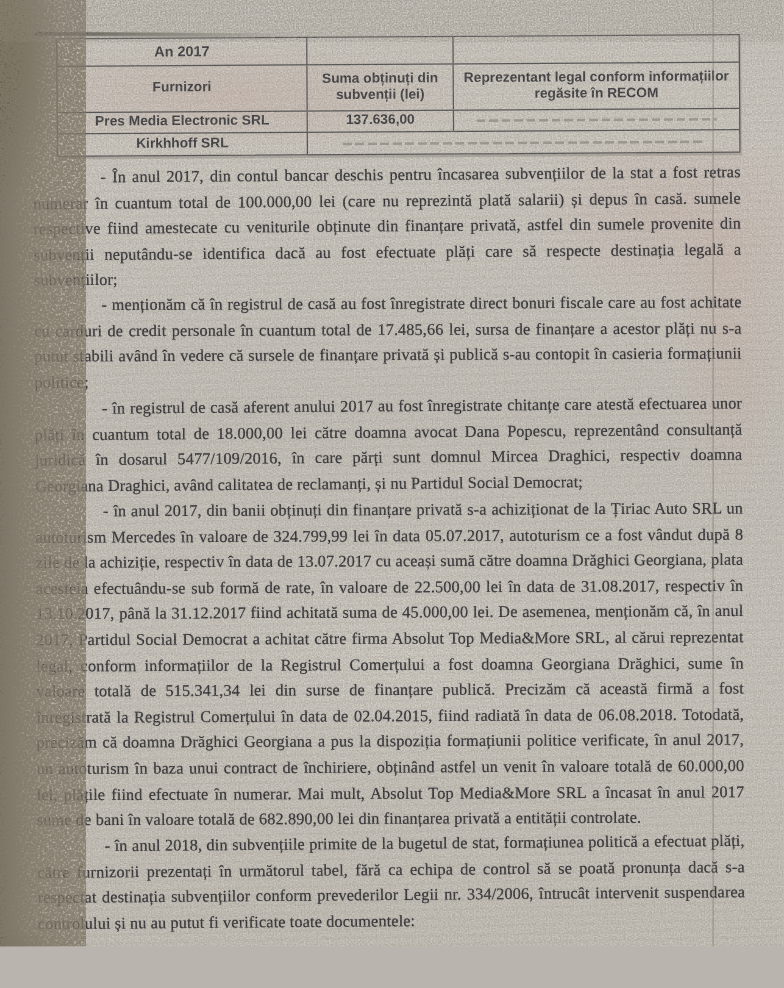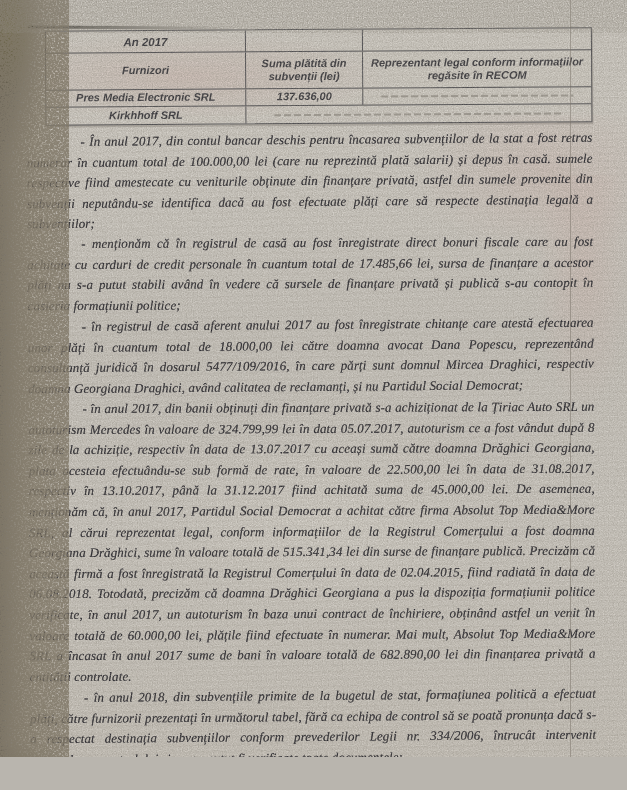--- a/index.html
+++ b/index.html
@@ -4,21 +4,20 @@
 <style>
   html,body{margin:0;padding:0;}
   body{
     width:627px;height:790px;overflow:hidden;
     background:#b9b5ae;
     font-family:"Liberation Serif", serif;
   }
   .page{
     position:relative;width:627px;height:757px;overflow:hidden;
     background:linear-gradient(180deg,#d3cfc8 0%,#d7d3cc 16%,#cfcbc4 44%,#d3cfc8 68%,#cec9c1 100%);
-    font-style:italic;
   }
   .scan-streaks{
     position:absolute;inset:0;pointer-events:none;
     background:repeating-linear-gradient(178.6deg, rgba(120,113,102,0.05) 0 2px, rgba(0,0,0,0) 2px 7px);
   }
   .stain{position:absolute;pointer-events:none;}
   .stain-pink-a{left:50px;top:32px;width:340px;height:90px;background:radial-gradient(ellipse at 40% 50%, rgba(206,160,154,0.34), rgba(206,160,154,0) 70%);}
   .stain-pink-b{left:415px;top:115px;width:215px;height:140px;background:radial-gradient(ellipse at 60% 40%, rgba(211,170,164,0.28), rgba(211,170,164,0) 70%);}
   .stain-pink-c{left:538px;top:175px;width:92px;height:230px;background:radial-gradient(ellipse at 50% 40%, rgba(214,175,168,0.30), rgba(214,175,168,0) 75%);}
   .stain-light-a{left:180px;top:430px;width:300px;height:190px;background:radial-gradient(ellipse at 50% 50%, rgba(226,222,214,0.45), rgba(226,222,214,0) 75%);}
@@ -100,21 +99,21 @@
     <div class="table-ghost"></div>
 
     <div class="doc-table">
       <div class="tr r-year">
         <div class="td c1 year-label">An 2017</div>
         <div class="td c2"></div>
         <div class="td c3"></div>
       </div>
       <div class="tr r-head">
         <div class="td c1 t-bold">Furnizori</div>
-        <div class="td c2 t-bold">Suma plătită din subvenții (lei)</div>
+        <div class="td c2 t-bold">Suma obținuți din subvenții (lei)</div>
         <div class="td c3 t-bold">Reprezentant legal conform informațiilor regăsite în RECOM</div>
       </div>
       <div class="tr r-data1">
         <div class="td c1 t-bold">Pres Media Electronic SRL</div>
         <div class="td c2 t-bold">137.636,00</div>
         <div class="td c3">
           <div class="dash-line"></div>
         </div>
       </div>
       <div class="tr r-data2">

